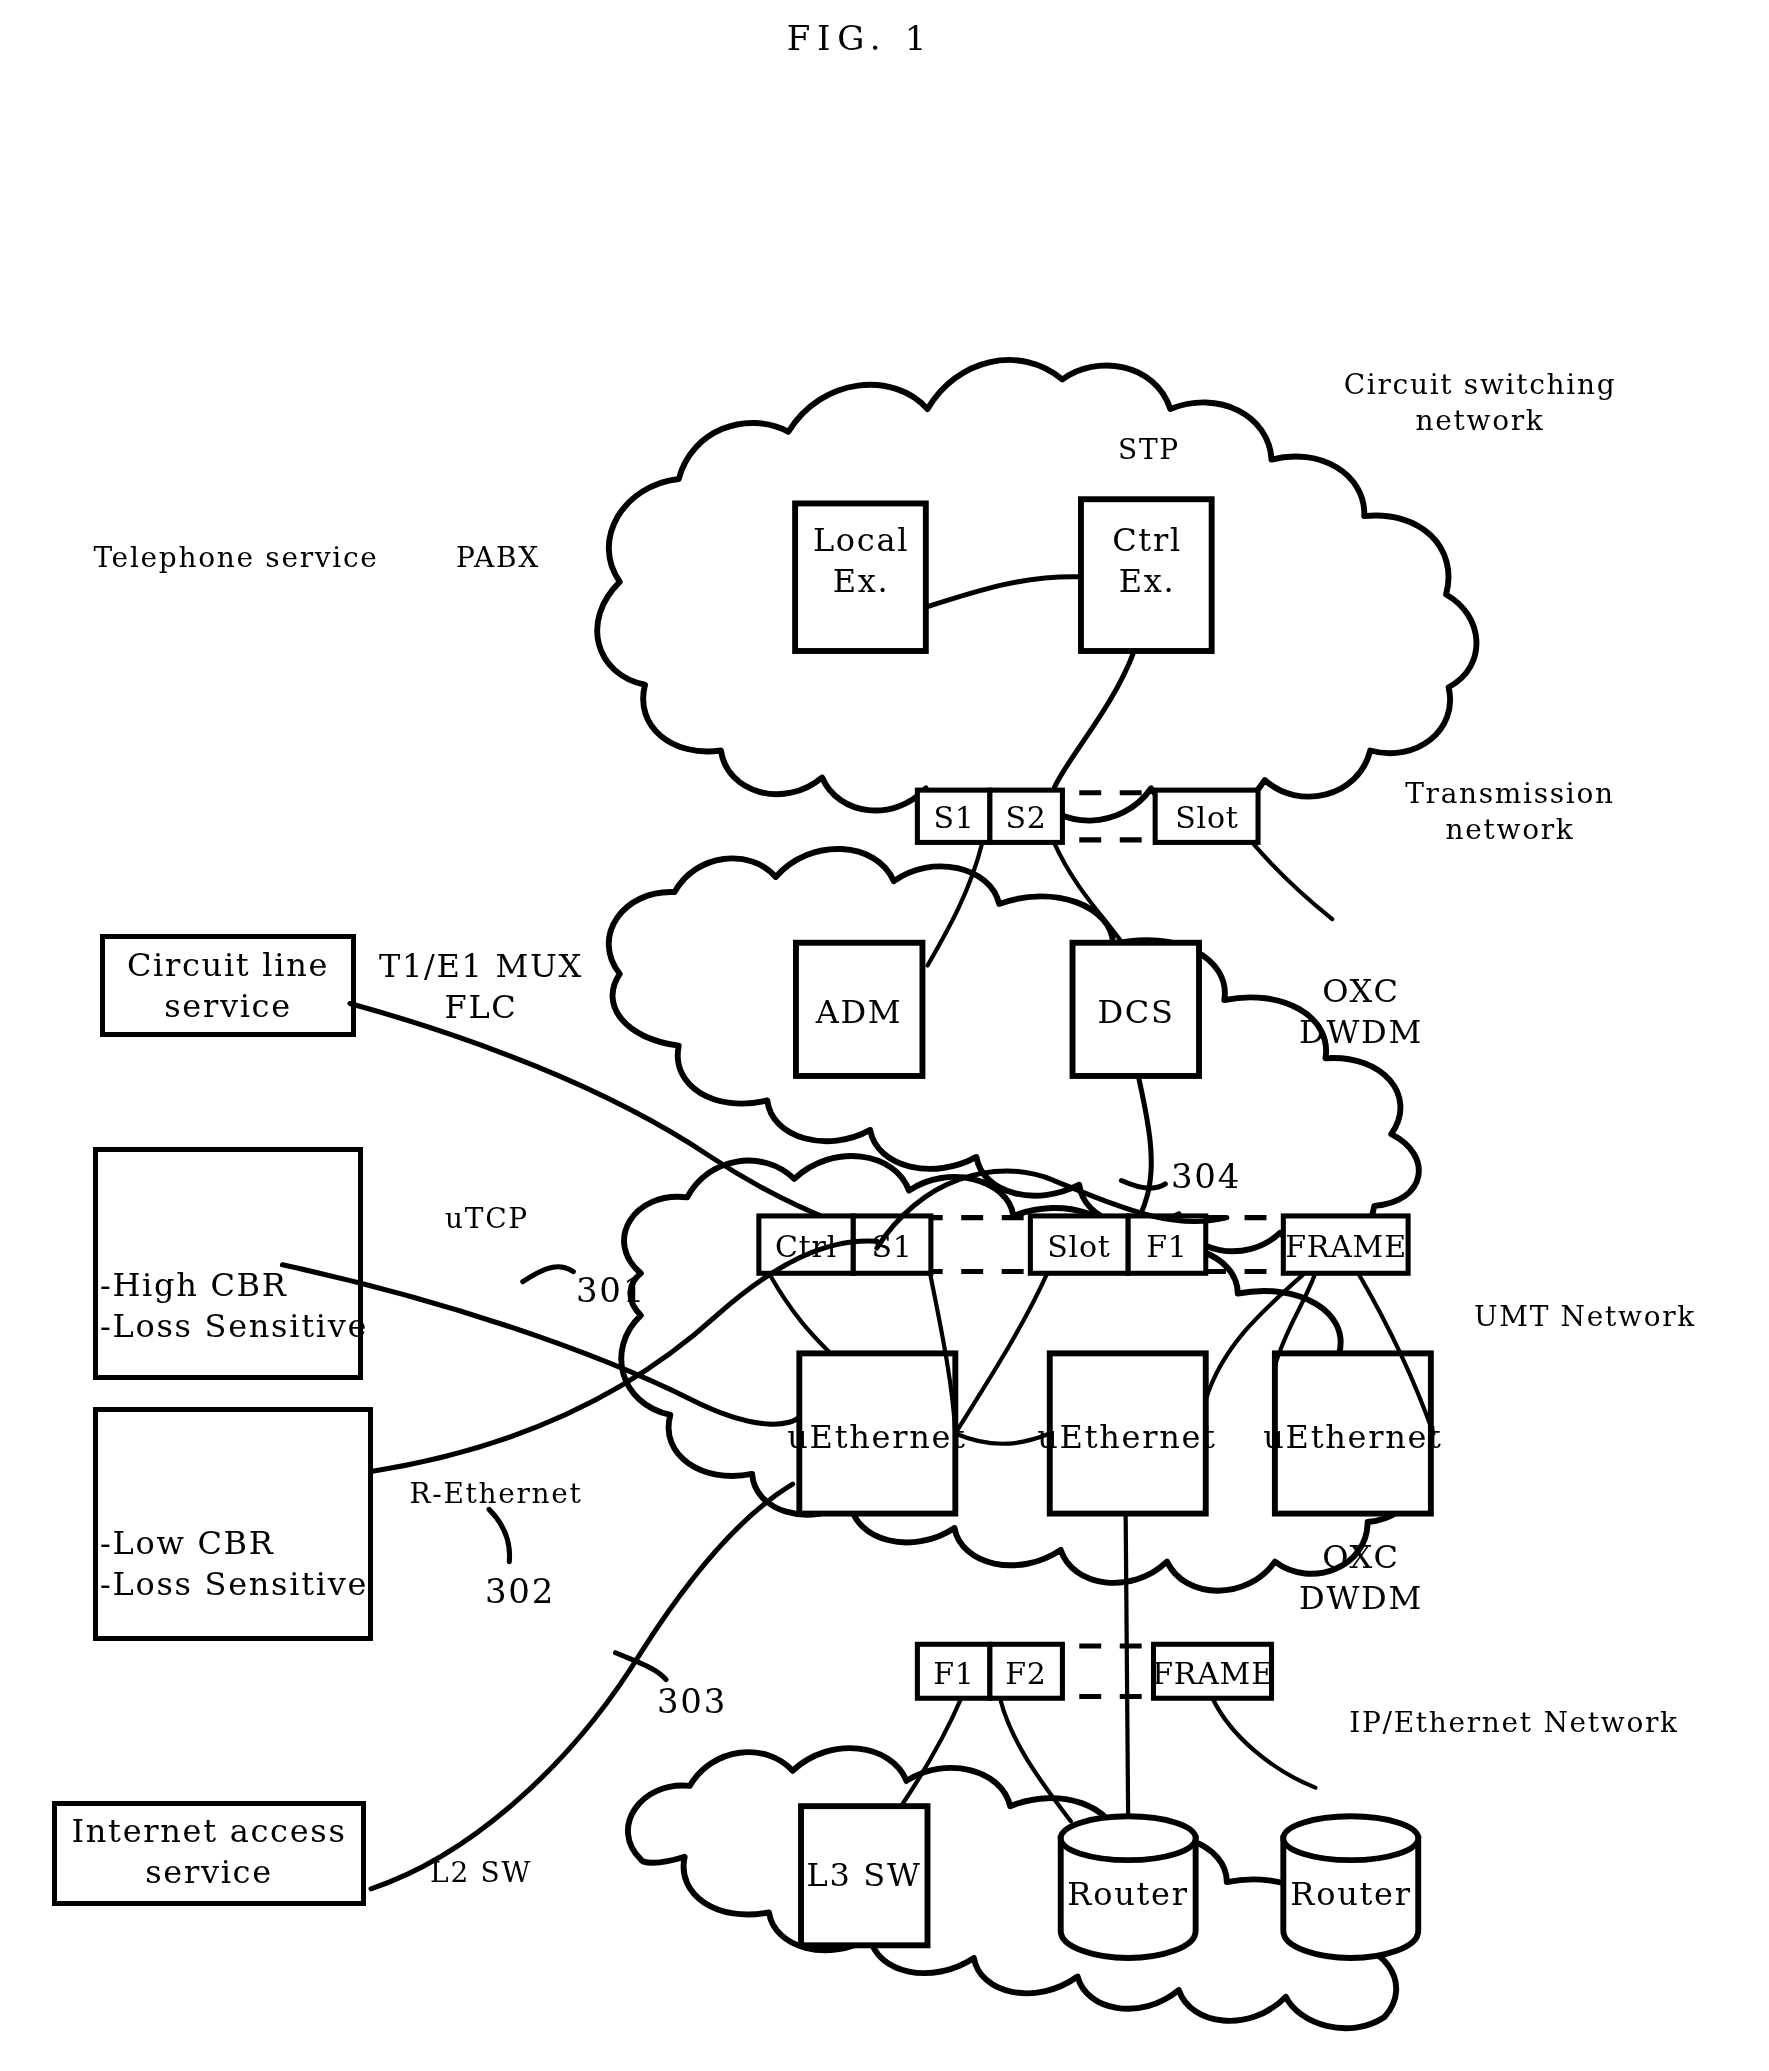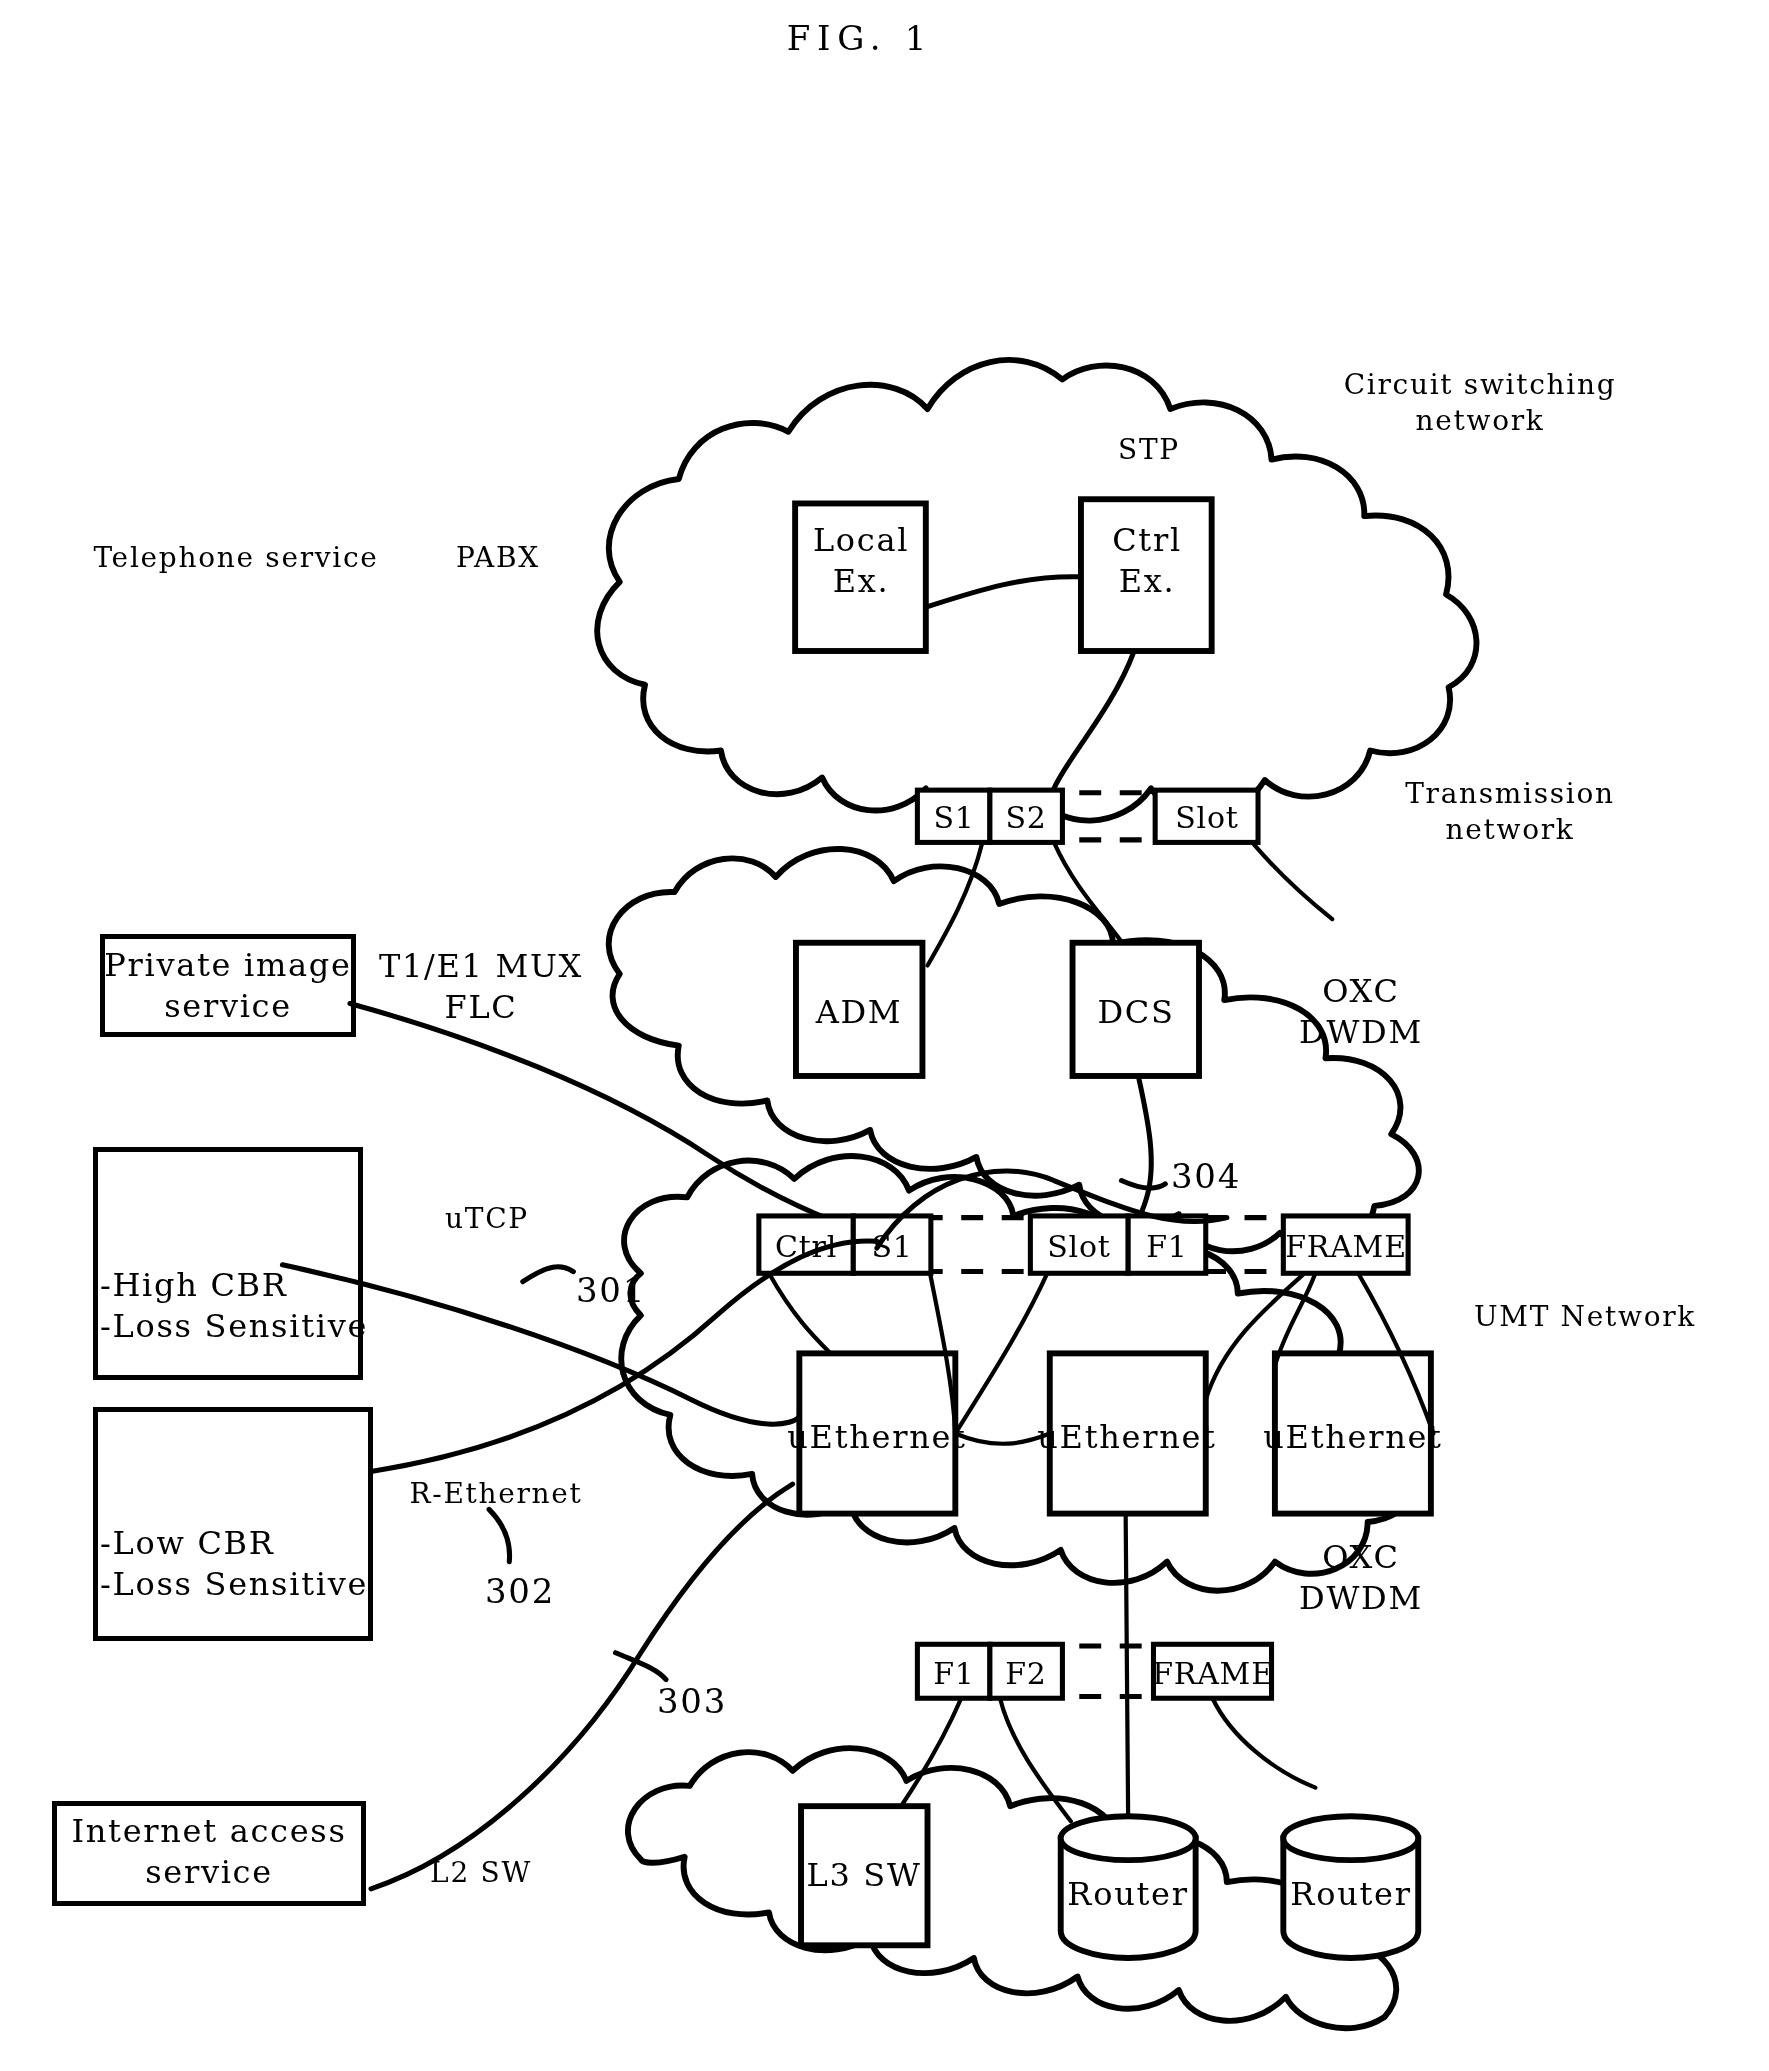--- a/index.html
+++ b/index.html
@@ -218,21 +218,21 @@
   <div class="lbl ctr boxtext" style="left:1147px;top:520px;">Ctrl
 Ex.</div>
 
   <div class="lbl ctr slottext" style="left:954px;top:799px;">S1</div>
   <div class="lbl ctr slottext" style="left:1026px;top:799px;">S2</div>
   <div class="lbl ctr slottext" style="left:1207px;top:799px;">Slot</div>
 
   <div class="lbl ctr big" style="left:1510px;top:776px;">Transmission
 network</div>
 
-  <div class="lbl ctr boxtext" style="left:228px;top:945px;">Private image
+  <div class="lbl ctr boxtext" style="left:228px;top:945px;">Circuit line
 service</div>
 
   <div class="lbl ctr mid" style="left:481px;top:946px;">T1/E1 MUX
 FLC</div>
 
   <div class="lbl ctr boxtext" style="left:859px;top:992px;">ADM</div>
   <div class="lbl ctr boxtext" style="left:1136px;top:992px;">DCS</div>
 
   <div class="lbl ctr mid" style="left:1361px;top:971px;">OXC
 DWDM</div>
@@ -267,20 +267,21 @@
   <div class="lbl ctr big" style="left:496px;top:1476px;">R-Ethernet</div>
 
   <div class="lbl ctr refnum" style="left:520px;top:1570px;">302</div>
 
   <div class="lbl ctr refnum" style="left:692px;top:1680px;">303</div>
 
   <div class="lbl ctr slottext" style="left:954px;top:1655px;">F1</div>
   <div class="lbl ctr slottext" style="left:1026px;top:1655px;">F2</div>
   <div class="lbl ctr slottext" style="left:1213px;top:1655px;">FRAME</div>
 
+  <div class="lbl ctr big" style="left:1514px;top:1705px;">IP/Ethernet Network</div>
 
   <div class="lbl ctr boxtext" style="left:864px;top:1855px;">L3 SW</div>
   <div class="lbl ctr boxtext" style="left:1128px;top:1874px;">Router</div>
   <div class="lbl ctr boxtext" style="left:1351px;top:1874px;">Router</div>
 
   <div class="lbl ctr boxtext" style="left:209px;top:1811px;">Internet access
 service</div>
 
   <div class="lbl ctr big" style="left:481px;top:1855px;">L2 SW</div>
 

